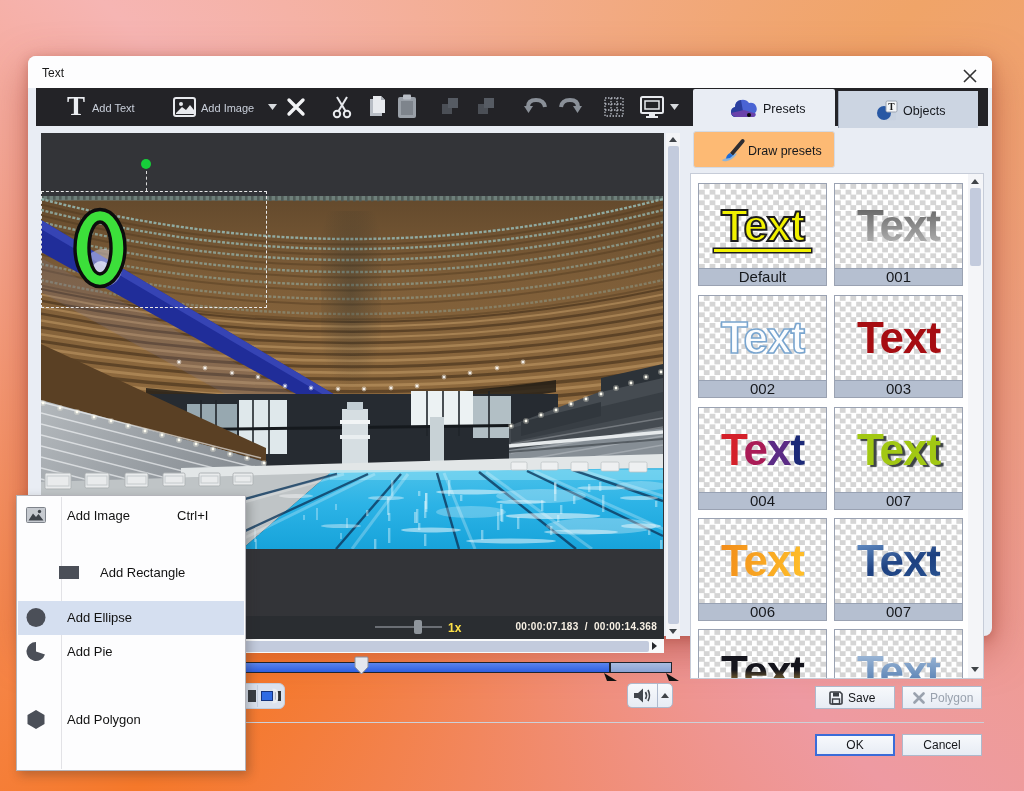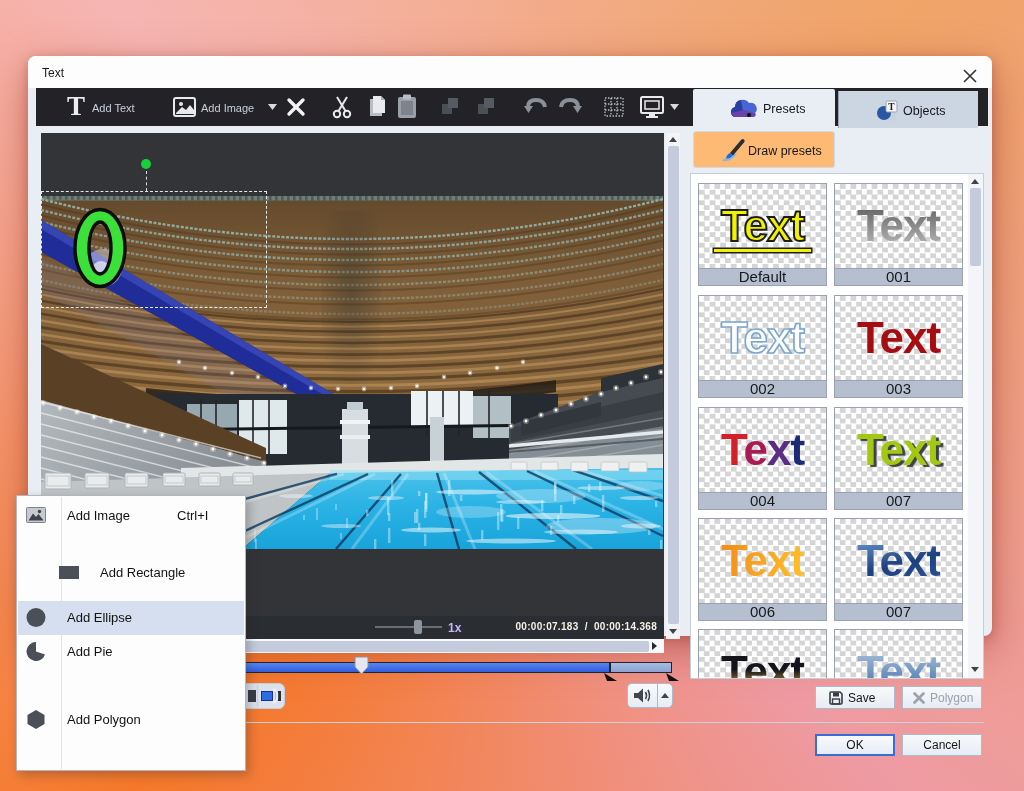--- a/index.html
+++ b/index.html
@@ -528,21 +528,21 @@
       </div>
 <div style="position:absolute;left:0px;top:58px;width:226px;height:117px;border:1.5px dashed #e8e8e8"></div>
 <div style="position:absolute;left:105px;top:38px;width:0;height:20px;border-left:1.5px dashed #dcdcdc"></div>
 <div style="position:absolute;left:100px;top:26px;width:10px;height:10px;border-radius:50%;background:#17cf3a"></div>
 <svg style="position:absolute;left:30px;top:72px" width="58" height="86" viewBox="0 0 58 86">
 <path fill-rule="evenodd" d="M29 4.5 C42.8 4.5 54 21.7 54 43 C54 64.3 42.8 81.5 29 81.5 C15.2 81.5 4 64.3 4 43 C4 21.7 15.2 4.5 29 4.5 Z M29 17 C22.9 17 18 28.5 18 43 C18 57.5 22.9 69 29 69 C35.1 69 40 57.5 40 43 C40 28.5 35.1 17 29 17 Z" fill="#3ce03a" stroke="#0d0d0d" stroke-width="3.4"></path>
       </svg>
 <div style="position:absolute;left:0;bottom:0;width:623px;height:23px;background:#2a2d31">
 <div style="position:absolute;left:334px;top:10px;width:67px;height:2px;background:#6a6e74"></div>
 <div style="position:absolute;left:373px;top:4px;width:8px;height:14px;background:#8f959c;border-radius:2px"></div>
-<div style="position:absolute;left:407px;top:5px;font-size:12px;font-weight:bold;color:#c4b5fd">1x</div>
+<div style="position:absolute;left:407px;top:5px;font-size:12px;font-weight:bold;color:#fde047">1x</div>
 <div style="position:absolute;right:7px;top:5px;font-size:10px;font-weight:bold;color:#f7f0e4;letter-spacing:0.3px">00:00:07.183&nbsp;&nbsp;/&nbsp;&nbsp;00:00:14.368</div>
 </div>
     </div>
  <div class="vsb">
 <svg style="position:absolute;left:3px;top:4px" width="9" height="6">
         <path d="M0 5 L8 5 L4 0 Z" fill="#3f4348"></path>
       </svg>
 <div class="sbthumb" style="left:1.5px;top:13px;width:11px;height:478px;border-radius:2px"></div>
 <svg style="position:absolute;left:3px;top:496px" width="9" height="6">
         <path d="M0 0 L8 0 L4 5 Z" fill="#3f4348"></path>

